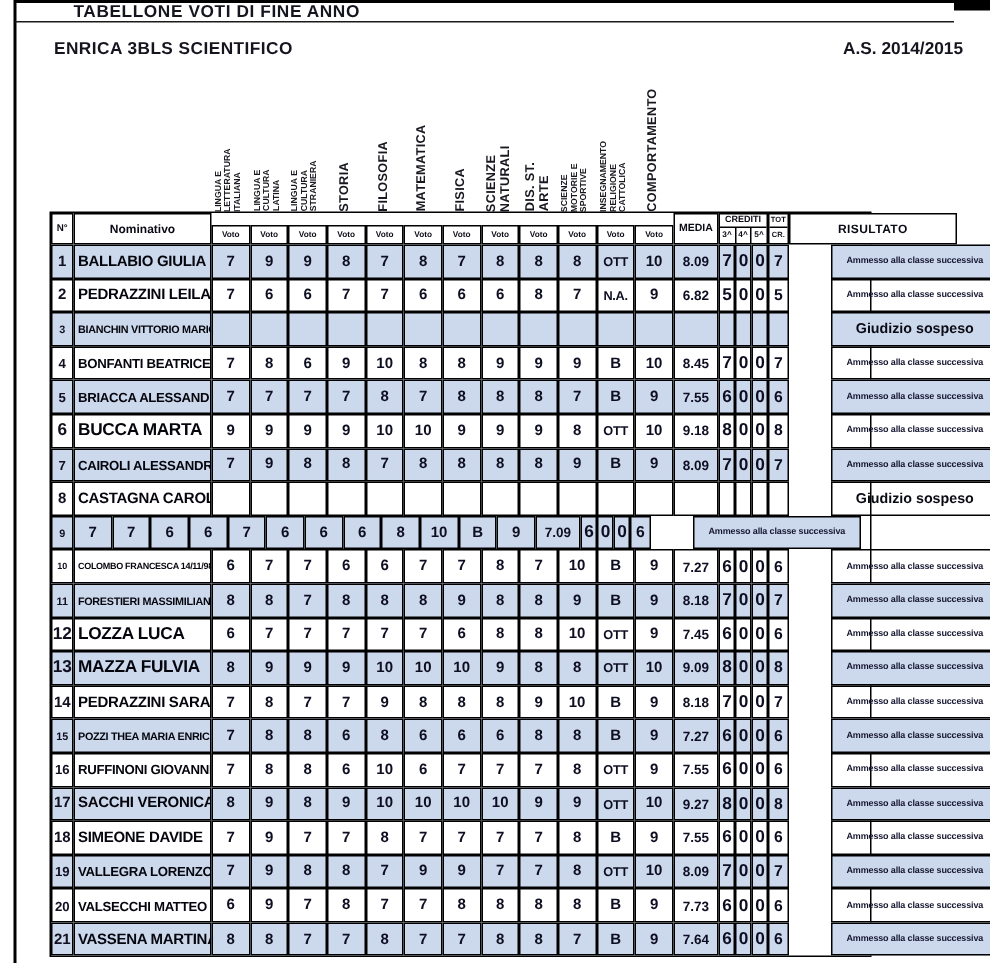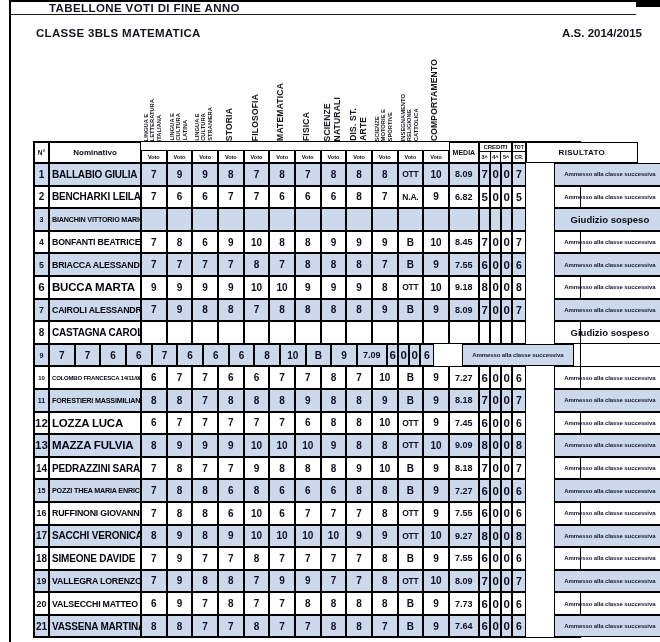--- a/index.html
+++ b/index.html
@@ -66,21 +66,21 @@
   .d-ris.sosp{font-size:9.5px;color:#0a0a14;letter-spacing:0;}
 </style>
 </head>
 <body>
 
 <div class="topline"></div>
 <div class="corner"></div>
 <div class="leftline"></div>
 <div class="title">TABELLONE VOTI DI FINE ANNO</div>
 <div class="titlerule"></div>
-<div class="classline">CLASSE 3BLS MATEMATICA</div>
+<div class="classline">ENRICA 3BLS SCIENTIFICO</div>
 <div class="yearline">A.S. 2014/2015</div>
 
 <div class="twrap">
   <div class="rotrow">
       <div class="vhead">
         <div class="vtext vt-s">LINGUA E
 LETTERATURA
 ITALIANA</div>
       </div>
       <div class="vhead">
@@ -212,21 +212,21 @@
           <div class="cell d-voto">10</div>
           <div class="cell d-media">8.09</div>
           <div class="cell d-cred">7</div>
           <div class="cell d-cred">0</div>
           <div class="cell d-cred">0</div>
           <div class="cell d-tot">7</div>
           <div class="cell d-ris">Ammesso alla classe successiva</div>
         </div>
         <div class="row drow">
           <div class="cell d-num f-l">2</div>
-          <div class="cell d-name f-l">BENCHARKI LEILA</div>
+          <div class="cell d-name f-l">PEDRAZZINI LEILA</div>
           <div class="cell d-voto">7</div>
           <div class="cell d-voto">6</div>
           <div class="cell d-voto">6</div>
           <div class="cell d-voto">7</div>
           <div class="cell d-voto">7</div>
           <div class="cell d-voto">6</div>
           <div class="cell d-voto">6</div>
           <div class="cell d-voto">6</div>
           <div class="cell d-voto">8</div>
           <div class="cell d-voto">7</div>

